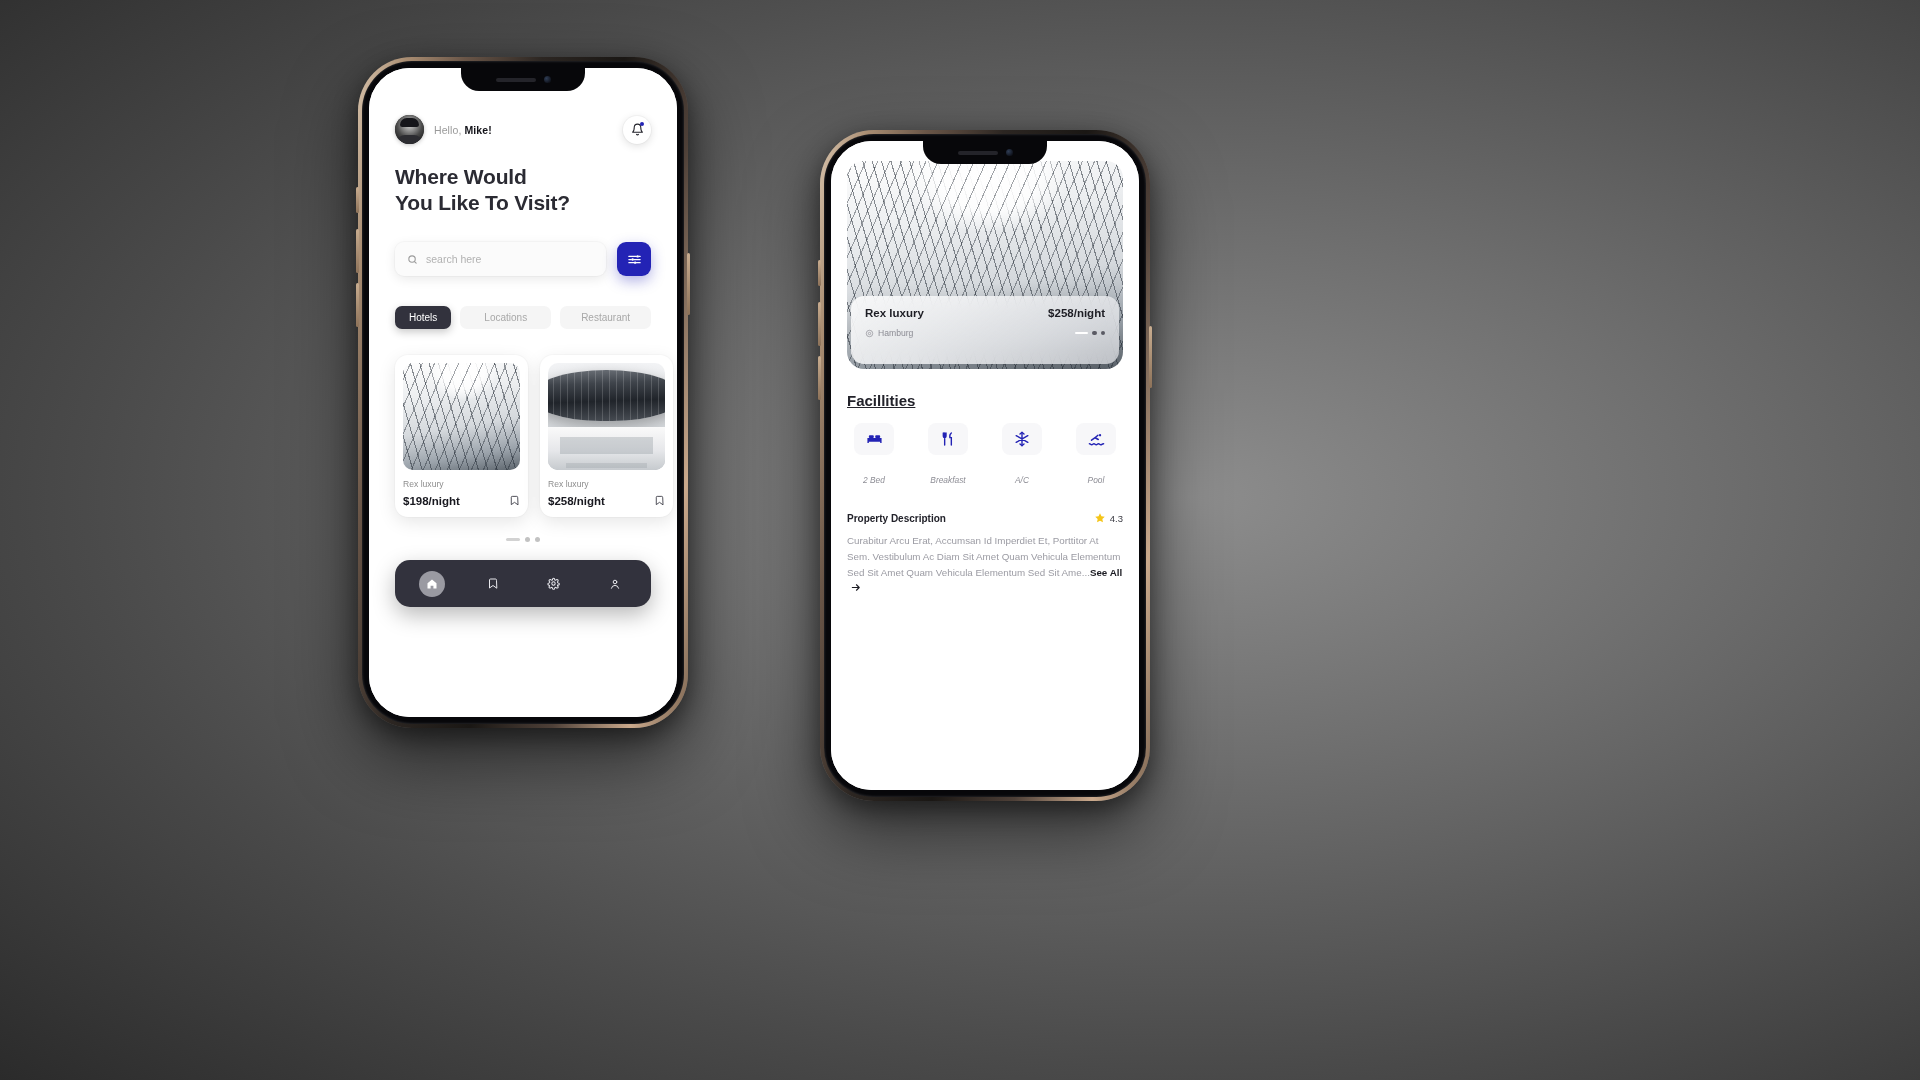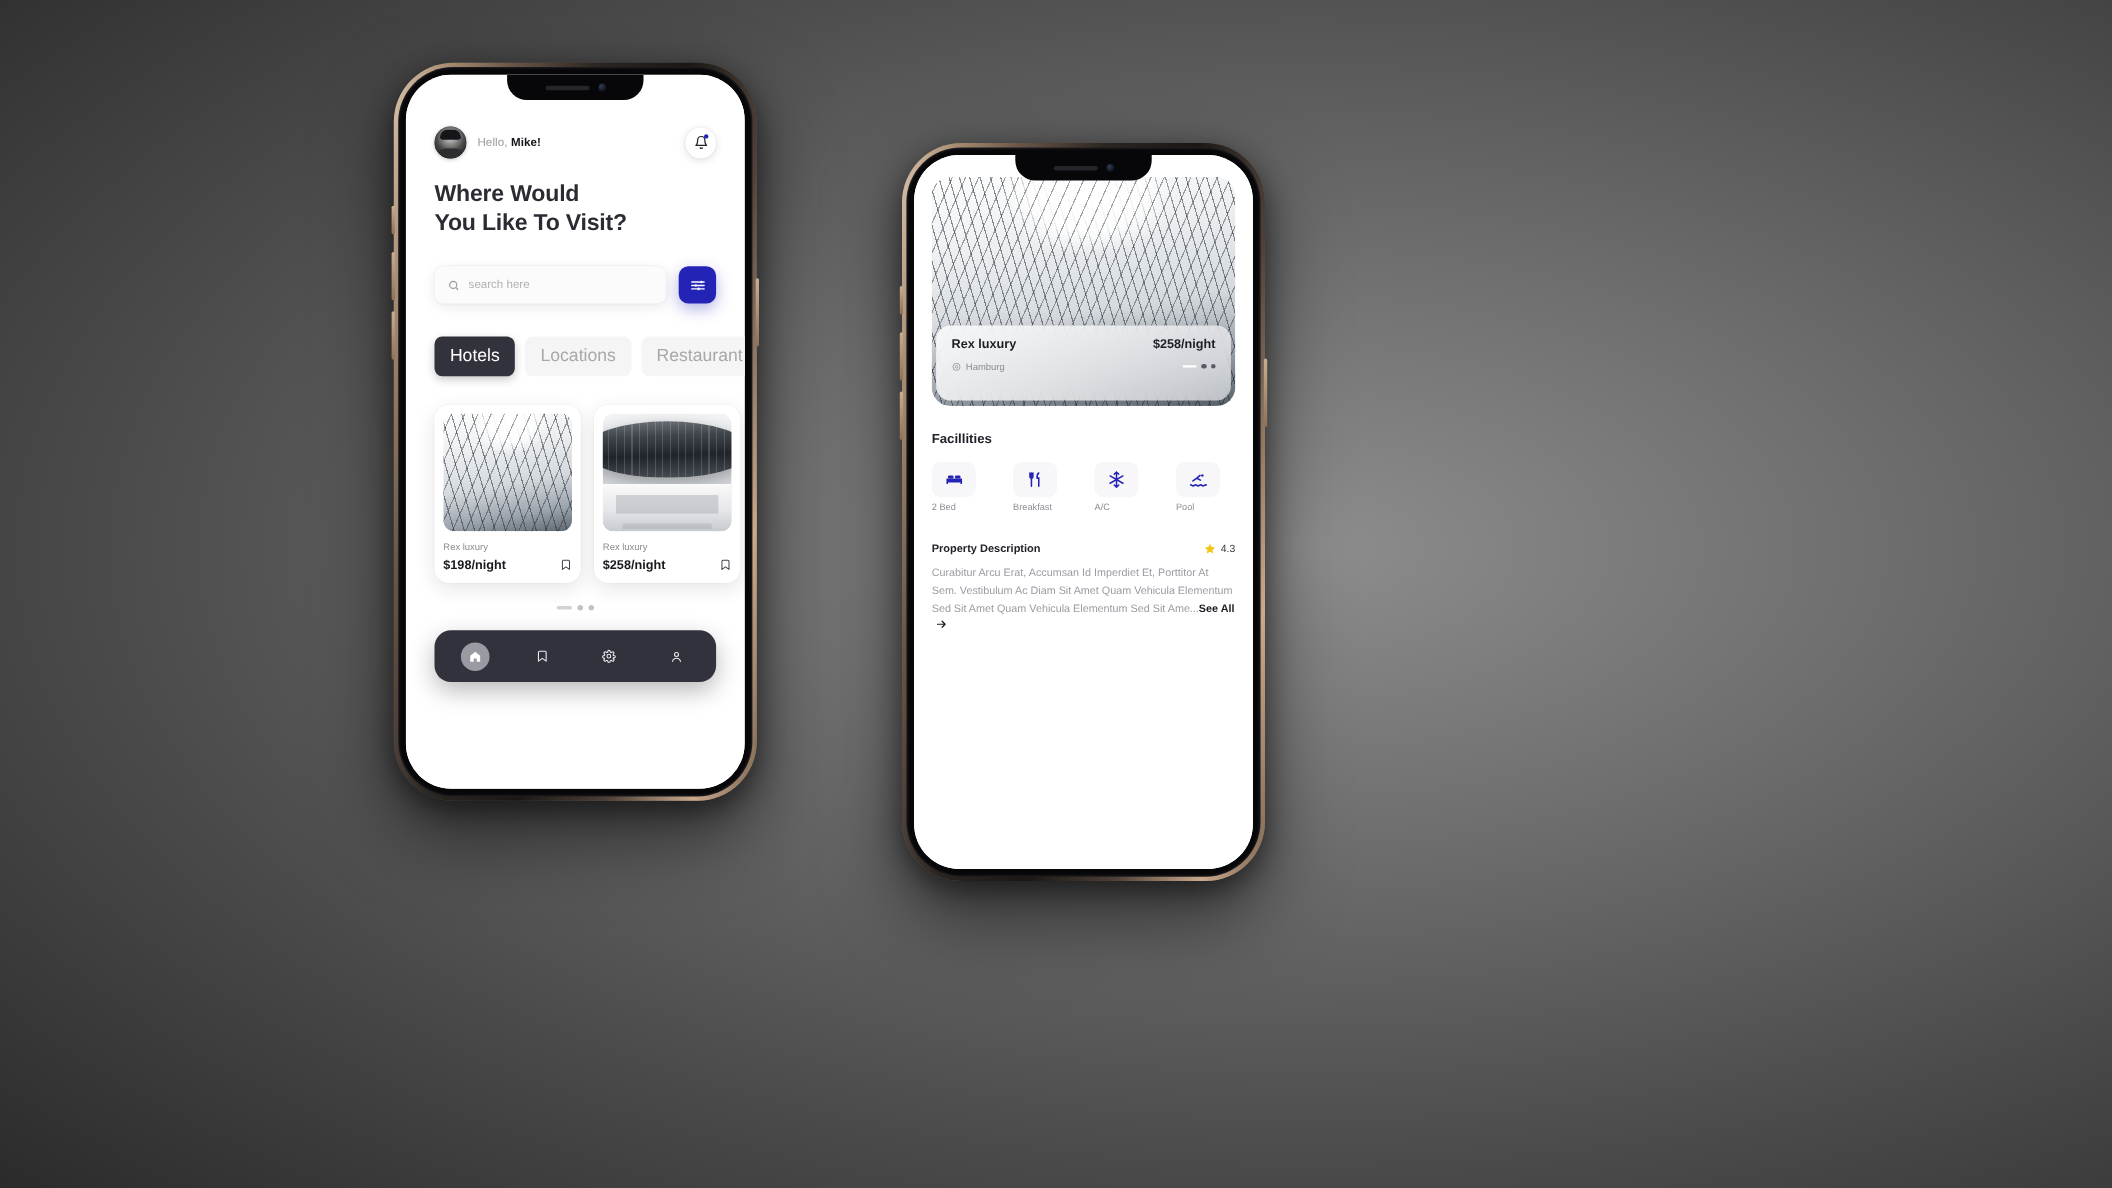--- a/index.html
+++ b/index.html
@@ -82,22 +82,22 @@
   }
   .search-box input::placeholder { color:#b2b2b2; }
   .filter-btn {
     width:34px; height:34px; border-radius:9px; flex:none;
     background:#2323b5; display:flex; align-items:center; justify-content:center;
     box-shadow:0 5px 14px rgba(35,35,181,.35);
   }
 
   .tabs { margin-top:30px; display:flex; gap:9px; }
   .tab {
-    height:36px; border-radius:7px; display:flex; align-items:center; justify-content:center;
-    font-size:16px; padding:0 14px; white-space:nowrap;
+    height:23px; border-radius:7px; display:flex; align-items:center; justify-content:center;
+    font-size:10px; padding:0 14px; white-space:nowrap;
   }
   .tab.active { background:#32323d; color:#fff; font-weight:500; box-shadow:0 3px 9px rgba(0,0,0,.22); }
   .tab.idle { background:#f5f5f5; color:#a8a8a8; flex:1; }
 
   .cards { margin-top:26px; display:flex; gap:12px; }
   .hcard {
     width:133px; flex:none; background:#fff; border-radius:13px; padding:8px 8px 10px;
     box-shadow:0 5px 18px rgba(0,0,0,.1), 0 0 0 1px rgba(0,0,0,.018);
   }
   .hcard .thumb { height:107px; border-radius:10px; overflow:hidden; position:relative; }
@@ -132,23 +132,23 @@
   }
   .glass .top { display:flex; align-items:center; justify-content:space-between; }
   .glass .gname { font-size:11.5px; font-weight:700; color:#1d1d24; }
   .glass .gprice { font-size:11.5px; font-weight:700; color:#1d1d24; }
   .glass .bot { margin-top:9px; display:flex; justify-content:space-between; }
   .glass .loc { display:flex; align-items:center; gap:4px; font-size:8.6px; color:#8b8b93; }
   .gdots { display:flex; align-items:center; gap:4px; }
   .gdots .bar { width:13px; height:2.5px; border-radius:3px; background:#fff; }
   .gdots .d { width:4.5px; height:4.5px; border-radius:50%; background:#5a5a64; }
 
-  .sec-title { margin:23px 16px 0; font-size:12px; font-weight:700; color:#22222a; }
+  .sec-title { margin:23px 16px 0; font-size:15px; font-weight:700; color:#22222a;text-decoration:underline; }
   .facils { margin:14px 16px 0; display:flex; justify-content:space-between; }
-  .fac { width:54px; display:flex; flex-direction:column; gap:4px; }
+  .fac { width:54px; display:flex; flex-direction:column; align-items:center; gap:20px;font-style:italic; }
   .fac .box { width:40px; height:32px; border-radius:8px; background:#f7f7f9;
     display:flex; align-items:center; justify-content:center; }
   .fac .lbl { font-size:8.4px; color:#8d8d95; }
 
   .desc-head { margin:27px 16px 0; display:flex; align-items:center; justify-content:space-between; }
   .desc-head .t { font-size:10px; font-weight:700; color:#22222a; }
   .rating { display:flex; align-items:center; gap:4px; font-size:9.5px; color:#3b3b43; font-weight:500; }
   .desc-body { margin:9px 16px 0; font-size:9.8px; line-height:1.62; color:#9b9ba3; }
   .desc-body .seeall { color:#1b1b22; font-weight:700; }
   .arrow { display:inline-block; vertical-align:-1px; margin-left:3px; }

